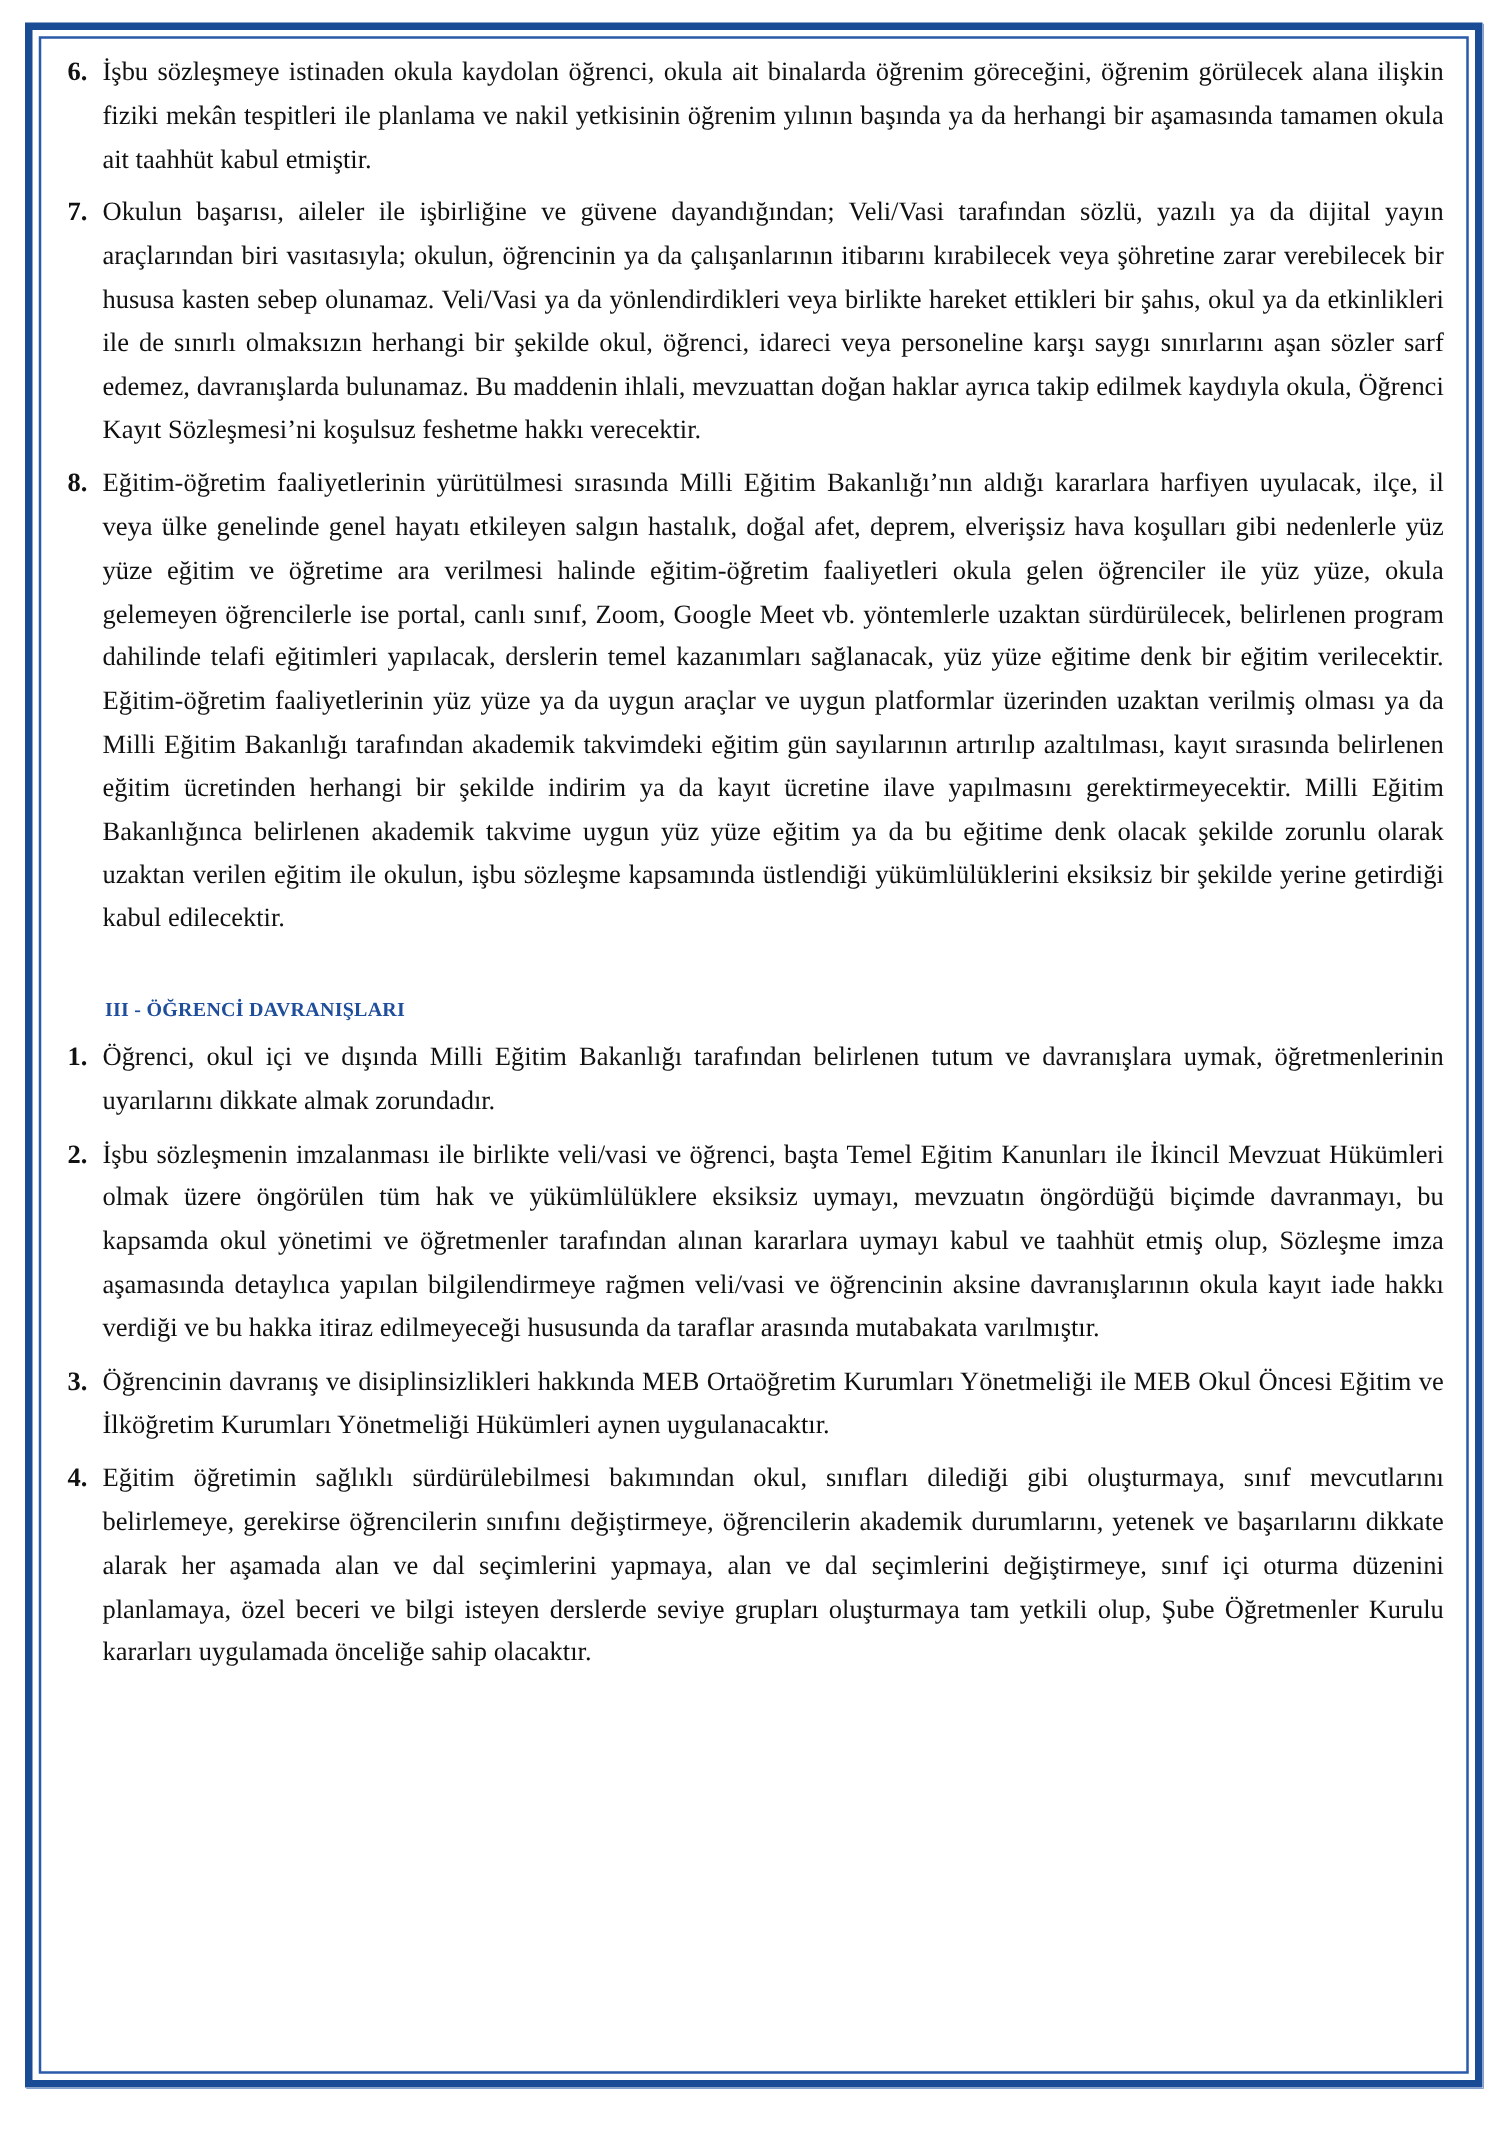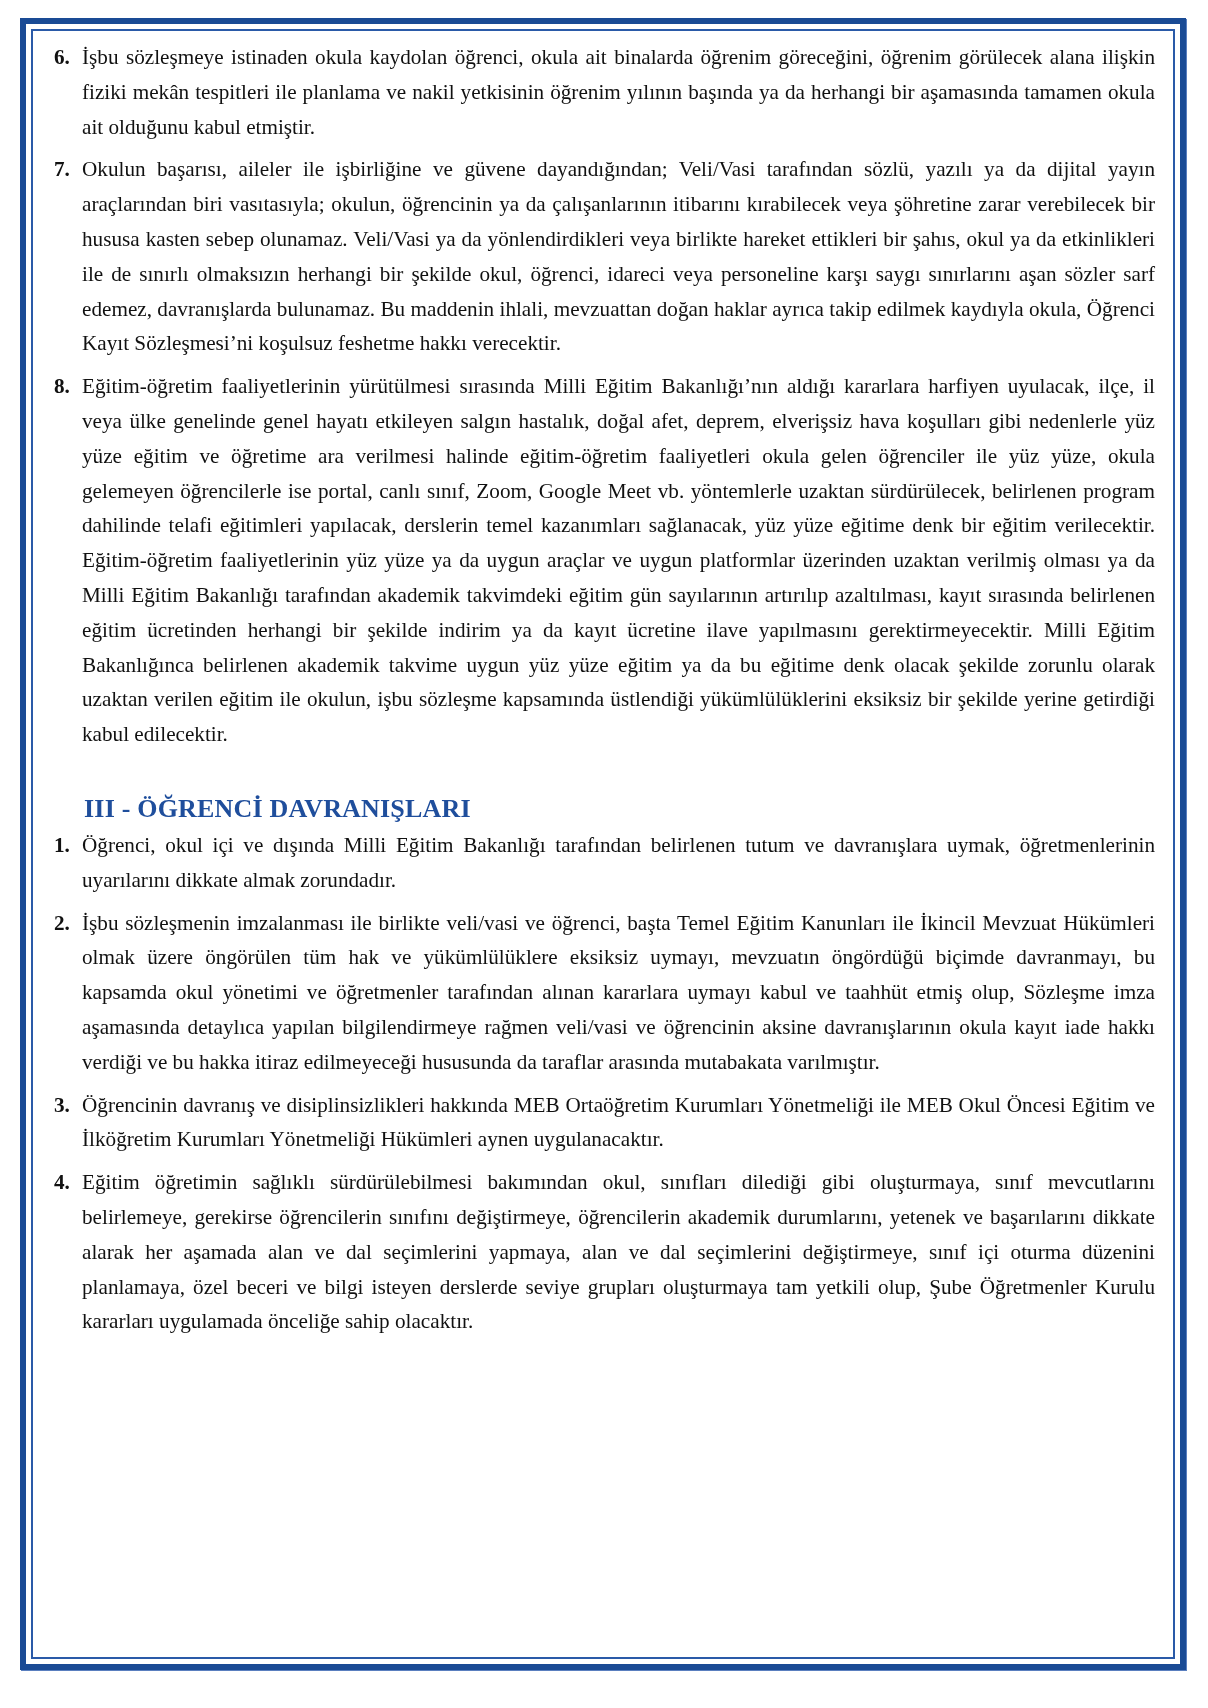--- a/index.html
+++ b/index.html
@@ -60,38 +60,38 @@
       text-align: justify;
       text-justify: inter-word;
       -webkit-hyphens: none;
       hyphens: none;
     }
     .section-heading {
       margin-top: 40px;
       margin-bottom: 2px;
       padding-left: 32px;
       font-weight: bold;
-      font-size: 26px;
+      font-size: 16px;
       color: #1f4e9c;
       line-height: 34px;
       letter-spacing: 0.2px;
     }
   </style>
 </head>
 <body>
 
 <div class="frame-outer">
   <div class="frame-inner"></div>
 </div>
 
 <div class="content">
 
   <div class="item">
     <span class="item-num">6.</span>
-    <span class="item-text">İşbu sözleşmeye istinaden okula kaydolan öğrenci, okula ait binalarda öğrenim göreceğini, öğrenim görülecek alana ilişkin fiziki mekân tespitleri ile planlama ve nakil yetkisinin öğrenim yılının başında ya da herhangi bir aşamasında tamamen okula ait olduğunu kabul etmiştir.</span>
+    <span class="item-text">İşbu sözleşmeye istinaden okula kaydolan öğrenci, okula ait binalarda öğrenim göreceğini, öğrenim görülecek alana ilişkin fiziki mekân tespitleri ile planlama ve nakil yetkisinin öğrenim yılının başında ya da herhangi bir aşamasında tamamen okula ait taahhüt kabul etmiştir.</span>
   </div>
 
   <div class="item">
     <span class="item-num">7.</span>
     <span class="item-text">Okulun başarısı, aileler ile işbirliğine ve güvene dayandığından; Veli/Vasi tarafından sözlü, yazılı ya da dijital yayın araçlarından biri vasıtasıyla; okulun, öğrencinin ya da çalışanlarının itibarını kırabilecek veya şöhretine zarar verebilecek bir hususa kasten sebep olunamaz. Veli/Vasi ya da yönlendirdikleri veya birlikte hareket ettikleri bir şahıs, okul ya da etkinlikleri ile de sınırlı olmaksızın herhangi bir şekilde okul, öğrenci, idareci veya personeline karşı saygı sınırlarını aşan sözler sarf edemez, davranışlarda bulunamaz. Bu maddenin ihlali, mevzuattan doğan haklar ayrıca takip edilmek kaydıyla okula, Öğrenci Kayıt Sözleşmesi’ni koşulsuz feshetme hakkı verecektir.</span>
   </div>
 
   <div class="item">
     <span class="item-num">8.</span>
     <span class="item-text">Eğitim-öğretim faaliyetlerinin yürütülmesi sırasında Milli Eğitim Bakanlığı’nın aldığı kararlara harfiyen uyulacak, ilçe, il veya ülke genelinde genel hayatı etkileyen salgın hastalık, doğal afet, deprem, elverişsiz hava koşulları gibi nedenlerle yüz yüze eğitim ve öğretime ara verilmesi halinde eğitim-öğretim faaliyetleri okula gelen öğrenciler ile yüz yüze, okula gelemeyen öğrencilerle ise portal, canlı sınıf, Zoom, Google Meet vb. yöntemlerle uzaktan sürdürülecek, belirlenen program dahilinde telafi eğitimleri yapılacak, derslerin temel kazanımları sağlanacak, yüz yüze eğitime denk bir eğitim verilecektir. Eğitim-öğretim faaliyetlerinin yüz yüze ya da uygun araçlar ve uygun platformlar üzerinden uzaktan verilmiş olması ya da Milli Eğitim Bakanlığı tarafından akademik takvimdeki eğitim gün sayılarının artırılıp azaltılması, kayıt sırasında belirlenen eğitim ücretinden herhangi bir şekilde indirim ya da kayıt ücretine ilave yapılmasını gerektirmeyecektir. Milli Eğitim Bakanlığınca belirlenen akademik takvime uygun yüz yüze eğitim ya da bu eğitime denk olacak şekilde zorunlu olarak uzaktan verilen eğitim ile okulun, işbu sözleşme kapsamında üstlendiği yükümlülüklerini eksiksiz bir şekilde yerine getirdiği kabul edilecektir.</span>

